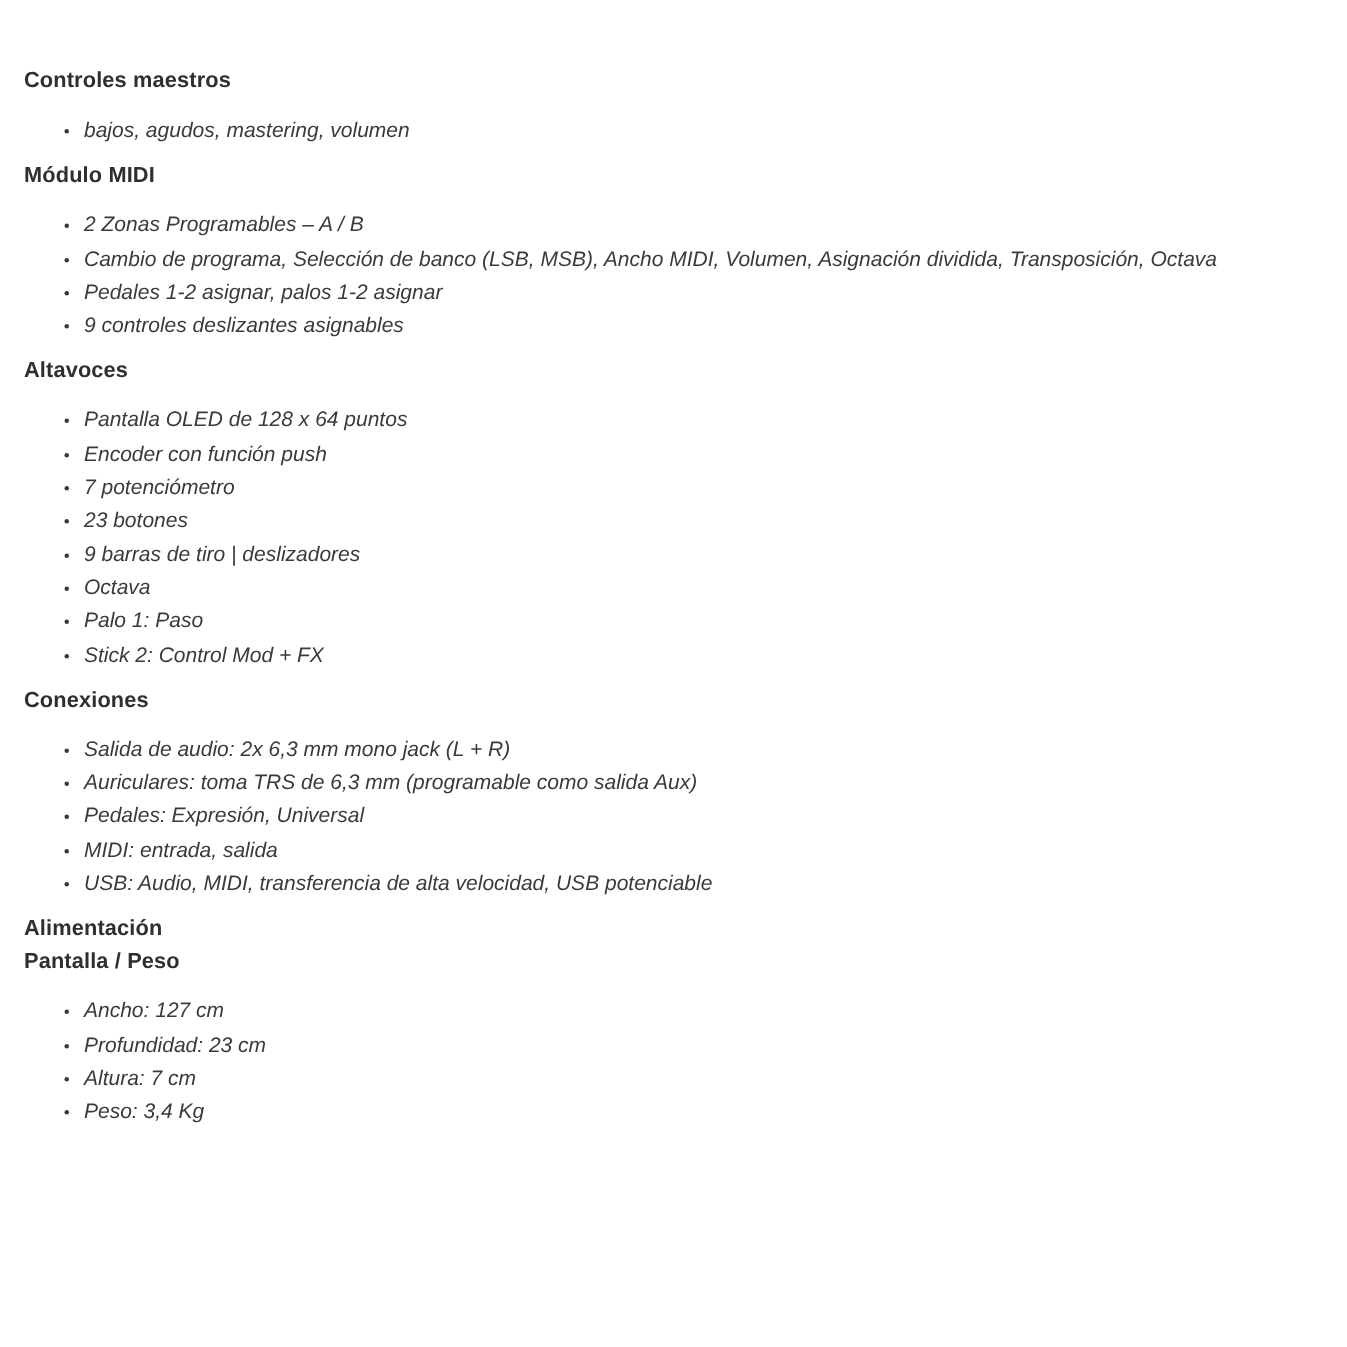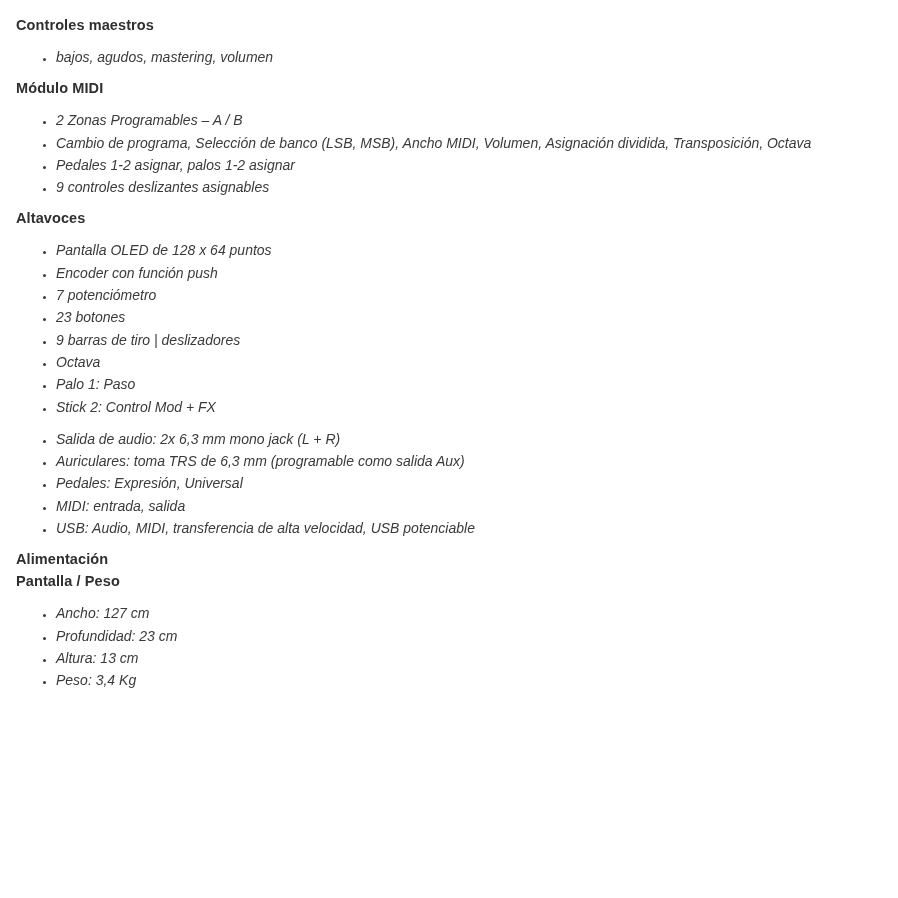--- a/index.html
+++ b/index.html
@@ -12,20 +12,21 @@
     height: 898px;
     overflow: hidden;
     font-family: "Liberation Sans", "DejaVu Sans", sans-serif;
     color: #333333;
     -webkit-font-smoothing: antialiased;
   }
   .page {
     padding: 14px 16px 0 16px;
     box-sizing: border-box;
     width: 898px;
+    margin-top: 29px;
   }
   .spec-section { margin: 0; }
   .spec-heading {
     margin: 0;
     font-size: 14.5px;
     font-weight: 700;
     line-height: 22px;
     color: #2f2f2f;
     letter-spacing: 0.1px;
   }
@@ -77,35 +78,36 @@
         <li>7 potenciómetro</li>
         <li>23 botones</li>
         <li>9 barras de tiro | deslizadores</li>
         <li>Octava</li>
         <li>Palo 1: Paso</li>
         <li>Stick 2: Control Mod + FX</li>
       </ul>
   </section>
 
   <section class="spec-section">
+    <h4 class="spec-heading">Conexiones</h4>
     <ul class="spec-list">
         <li>Salida de audio: 2x 6,3 mm mono jack (L + R)</li>
         <li>Auriculares: toma TRS de 6,3 mm (programable como salida Aux)</li>
         <li>Pedales: Expresión, Universal</li>
         <li>MIDI: entrada, salida</li>
         <li>USB: Audio, MIDI, transferencia de alta velocidad, USB potenciable</li>
       </ul>
   </section>
 
   <section class="spec-section">
     <h4 class="spec-heading">Alimentación</h4>
   </section>
 
   <section class="spec-section">
     <h4 class="spec-heading">Pantalla / Peso</h4>
     <ul class="spec-list">
         <li>Ancho: 127 cm</li>
         <li>Profundidad: 23 cm</li>
-        <li>Altura: 13 cm</li>
+        <li>Altura: 7 cm</li>
         <li>Peso: 3,4 Kg</li>
       </ul>
   </section>
 </main>
 
 </body></html>

